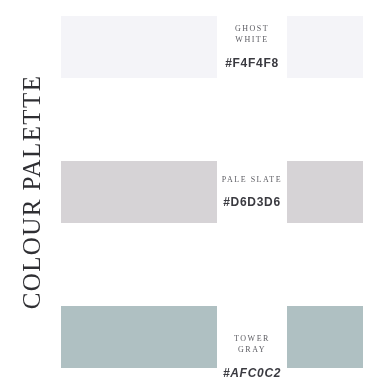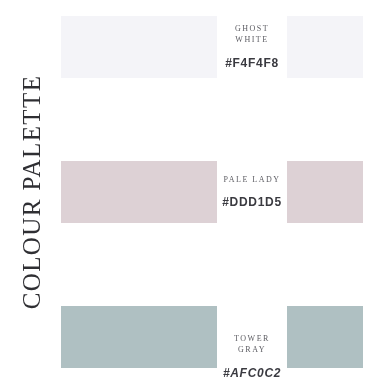--- a/index.html
+++ b/index.html
@@ -120,29 +120,29 @@
 
     <div class="palette-row">
       <div class="swatch-left" style="background: rgb(244, 244, 248);"></div>
       <div class="row-label">
         <div class="color-name" style="color: rgb(93, 93, 99);">GHOST WHITE</div>
         <div class="color-hex" style="color: rgb(58, 58, 64);">#F4F4F8</div>
       </div>
       <div class="swatch-right" style="background: rgb(244, 244, 248);"></div>
     </div>
 
+    <div class="palette-row">
+      <div class="swatch-left" style="background: rgb(214, 211, 214);"></div>
+      <div class="row-label">
+        <div class="color-name" style="color: rgb(93, 93, 99);">PALE SLATE</div>
+        <div class="color-hex" style="color: rgb(58, 58, 64);">#D6D3D6</div>
+      </div>
+      <div class="swatch-right" style="background: rgb(214, 211, 214);"></div>
+    </div>
 
-    <div class="palette-row">
-      <div class="swatch-left" style="background: rgb(221, 209, 213);"></div>
-      <div class="row-label">
-        <div class="color-name" style="color: rgb(93, 93, 99);">PALE LADY</div>
-        <div class="color-hex" style="color: rgb(58, 58, 64);">#DDD1D5</div>
-      </div>
-      <div class="swatch-right" style="background: rgb(221, 209, 213);"></div>
-    </div>
 
     <div class="palette-row">
       <div class="swatch-left" style="background: rgb(175, 192, 194);"></div>
       <div class="row-label">
         <div class="color-name" style="color: rgb(93, 93, 99); margin-top: 40px;">TOWER
 GRAY</div>
         <div class="color-hex" style="color: rgb(58, 58, 64); font-style: italic;">#AFC0C2</div>
       </div>
       <div class="swatch-right" style="background: rgb(175, 192, 194);"></div>
     </div>

